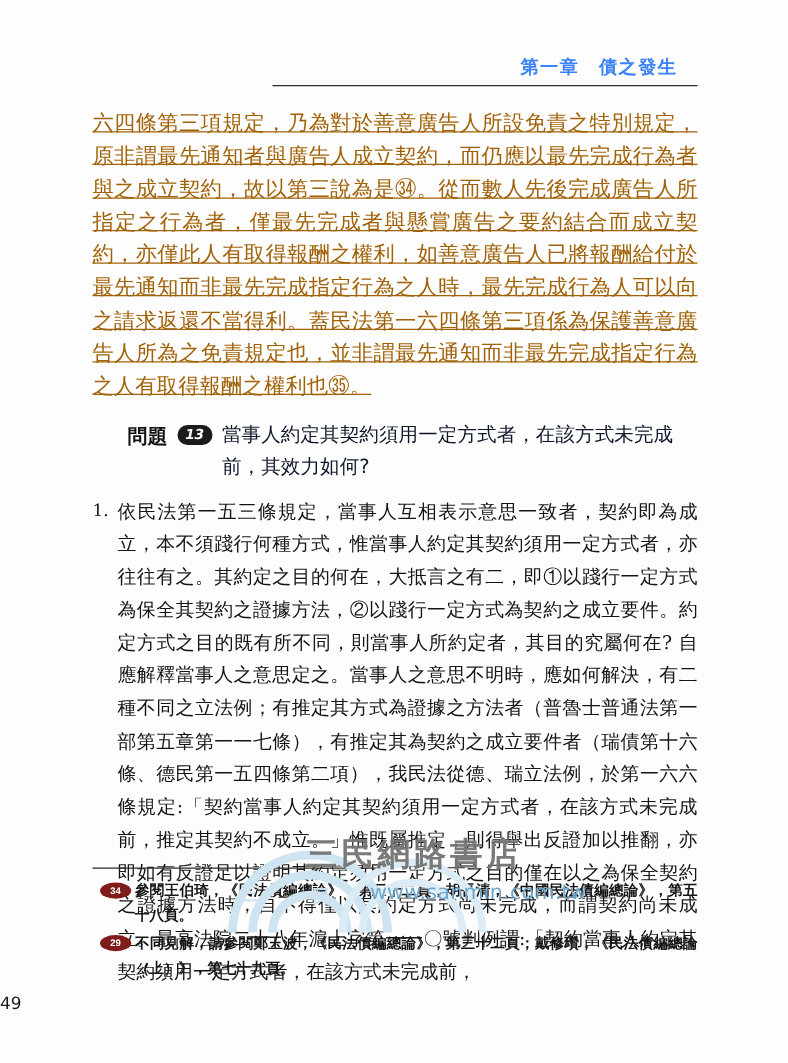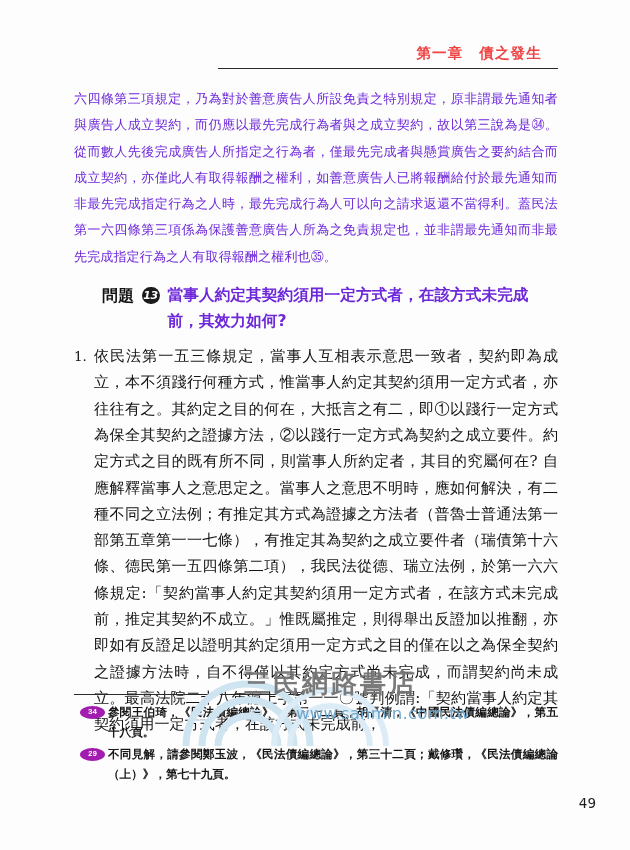--- a/index.html
+++ b/index.html
@@ -23,47 +23,48 @@
   .page-header {
     position: absolute;
     top: 44px;
     right: 72px;
     width: 340px;
     text-align: right;
   }
   .page-header .header-title {
     font-size: 14.5px;
     letter-spacing: 1.2px;
-    color: #ef4444;
+    color: #3b82f6;
     font-weight: 600;
     white-space: pre;
     padding-right: 16px;
   }
   .page-header .header-rule {
     margin-top: 5px;
     border-bottom: 1.4px solid #2a2a2a;
     width: 100%;
   }
 
   
   .content {
     position: absolute;
     top: 86px;
     left: 74px;
     width: 484px;
   }
 
   p.body-para {
     margin: 0;
-    font-size: 13px;
+    font-size: 17px;
     line-height: 26.3px;
-    color: #6d28d9;
+    color: #a16207;
     text-align: justify;
     text-justify: inter-character;
     letter-spacing: 0.15px;
+    text-decoration: underline;
   }
 
   
   .question-block {
     margin-top: 13px;
     display: flex;
     align-items: flex-start;
     font-family: "DejaVu Sans", "Liberation Sans", sans-serif;
     margin-left: 28px;
   }
@@ -74,37 +75,37 @@
     letter-spacing: 0.5px;
     white-space: nowrap;
     flex: 0 0 auto;
     line-height: 25px;
   }
   .question-badge {
     flex: 0 0 auto;
     display: inline-flex;
     align-items: center;
     justify-content: center;
-    width: 18px;
+    width: 28px;
     height: 16.5px;
     border-radius: 9px;
     background: #1b1b1b;
     color: #ffffff;
     font-size: 11px;
     font-weight: 700;
     font-style: italic;
     margin: 4px 8px 0 7px;
     letter-spacing: -0.3px;
     font-family: "DejaVu Sans", "Liberation Sans", sans-serif;
   }
   .question-text {
     font-size: 15.6px;
-    font-weight: 700;
+    font-weight: 400;
     line-height: 25.5px;
-    color: #6d28d9;
+    color: #0f172a;
     letter-spacing: 0.1px;
     text-align: left;
     flex: 1 1 auto;
   }
 
   
   .num-list {
     margin: 9px 0 0 0;
     padding: 0;
     list-style: none;
@@ -149,38 +150,38 @@
     margin-bottom: 3px;
     font-weight: 600;
   }
   .fn-marker {
     position: absolute;
     left: 6px;
     top: 3.2px;
     width: 25px;
     height: 13px;
     border-radius: 50%;
-    background: #a21caf;
+    background: #7f1d1d;
     color: #fff;
     font-size: 7.6px;
     font-weight: 700;
     display: inline-flex;
     align-items: center;
     justify-content: center;
-    font-family: Liberation Mono, monospace;
+    font-family: Liberation Sans, sans-serif;
     line-height: 1;
   }
 
   
   .page-number {
     position: absolute;
     top: 795px;
     left: 0;
     width: 596px;
-    text-align: right;
+    text-align: left;
     font-size: 13.5px;
     color: #1c1c1c;
     font-family: "DejaVu Sans", "Liberation Sans", sans-serif;
   }
 
   
   .watermark {
     position: absolute;
     left: 178px;
     top: 664px;

